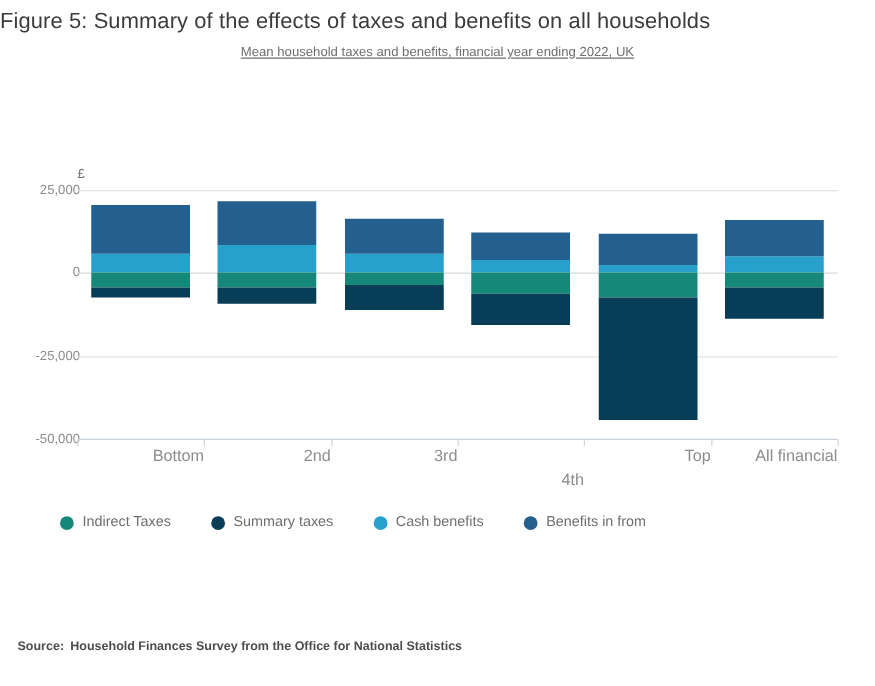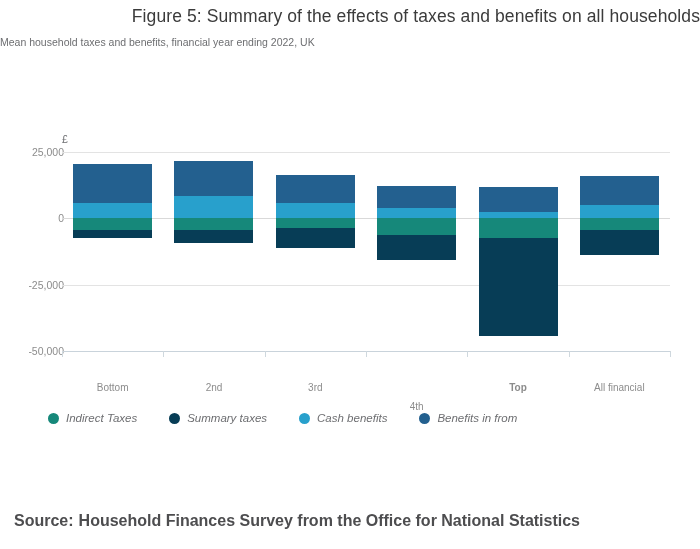--- a/index.html
+++ b/index.html
@@ -4,61 +4,61 @@
 <style>
   html,body{margin:0;padding:0;}
   body{
     width:700px;height:549px;background:#ffffff;
     font-family:"Liberation Sans", sans-serif;
     color:#58595b;overflow:hidden;position:relative;
   }
   
   #chart-title{
     position:absolute;left:0;top:6px;width:700px;
-    text-align:right;font-size:17.5px;color:#3b3b3b;
+    text-align:left;font-size:17.5px;color:#3b3b3b;
     font-weight:400;letter-spacing:.1px;white-space:nowrap;
   }
   #chart-subtitle{
     position:absolute;left:0;top:36px;width:700px;
-    text-align:left;font-size:10.5px;color:#6d6e71;font-weight:400;
+    text-align:center;font-size:10.5px;color:#6d6e71;font-weight:400;text-decoration:underline;
   }
   
   #plot{
     position:absolute;left:62px;top:152px;width:608px;height:199px;
   }
   .gridline{position:absolute;left:0;width:608px;height:1px;background:#e3e3e3;}
   .zero-line{position:absolute;left:0;width:608px;height:1px;background:#d9d9d9;}
   #axis-bottom{position:absolute;left:62px;top:351px;width:608px;height:1px;background:#c9d3db;}
   .ytick{
     position:absolute;right:636px;width:100px;text-align:right;
     font-size:10.5px;color:#8c8c8c;
   }
   #currency-symbol{
     position:absolute;left:62px;top:133px;font-size:10.5px;color:#6d6e71;
   }
   
   .xtickmark{position:absolute;top:351px;width:1px;height:6px;background:#cfd8de;}
   .xlabel{
-    position:absolute;top:382px;font-size:10px;color:#8c8c8c;
-    text-align:center;
+    position:absolute;top:357px;font-size:13px;color:#8c8c8c;
+    text-align:right;
   }
   
   .bar-group{position:absolute;top:0;}
   .seg{position:absolute;left:0;width:100%;}
   
   #legend{
     position:absolute;left:48px;top:408px;height:20px;
     display:flex;align-items:center;
   }
   .legend-item{display:flex;align-items:center;margin-right:32px;}
   .legend-dot{width:11px;height:11px;border-radius:50%;margin-right:7px;flex:0 0 auto;}
-  .legend-label{font-size:11.5px;color:#6d6e71;white-space:nowrap;font-style:italic;}
+  .legend-label{font-size:11.5px;color:#6d6e71;white-space:nowrap;}
   
   #source{
-    position:absolute;left:14px;top:512px;font-size:16px;
+    position:absolute;left:14px;top:512px;font-size:10px;
     font-weight:bold;color:#4d4d4f;white-space:nowrap;
   }
   #source .src-label{margin-right:5px;}
 </style>
 </head>
 <body>
 
 <div id="chart-title">Figure 5: Summary of the effects of taxes and benefits on all households</div>
 <div id="chart-subtitle">Mean household taxes and benefits, financial year ending 2022, UK</div>
 
@@ -117,21 +117,21 @@
 <div id="xaxis-layer">
     <div class="xtickmark" style="left: 62px;"></div>
     <div class="xlabel" style="left: 62px; width: 101.333px;">Bottom</div>
     <div class="xtickmark" style="left: 163px;"></div>
     <div class="xlabel" style="left: 163.333px; width: 101.333px;">2nd</div>
     <div class="xtickmark" style="left: 265px;"></div>
     <div class="xlabel" style="left: 264.667px; width: 101.333px;">3rd</div>
     <div class="xtickmark" style="left: 366px;"></div>
     <div class="xlabel" style="left: 366px; width: 101.333px; margin-top: 19px;">4th</div>
     <div class="xtickmark" style="left: 467px;"></div>
-    <div class="xlabel" style="left: 467.333px; width: 101.333px; font-weight: bold;">Top</div>
+    <div class="xlabel" style="left: 467.333px; width: 101.333px;">Top</div>
     <div class="xtickmark" style="left: 569px;"></div>
     <div class="xlabel" style="left: 568.667px; width: 101.333px;">All financial</div>
     <div class="xtickmark" style="left: 670px;"></div>
   </div>
 
 <div id="legend">
     <div class="legend-item">
       <span class="legend-dot" style="background: rgb(22, 136, 122);"></span>
       <span class="legend-label">Indirect Taxes</span>
     </div>

